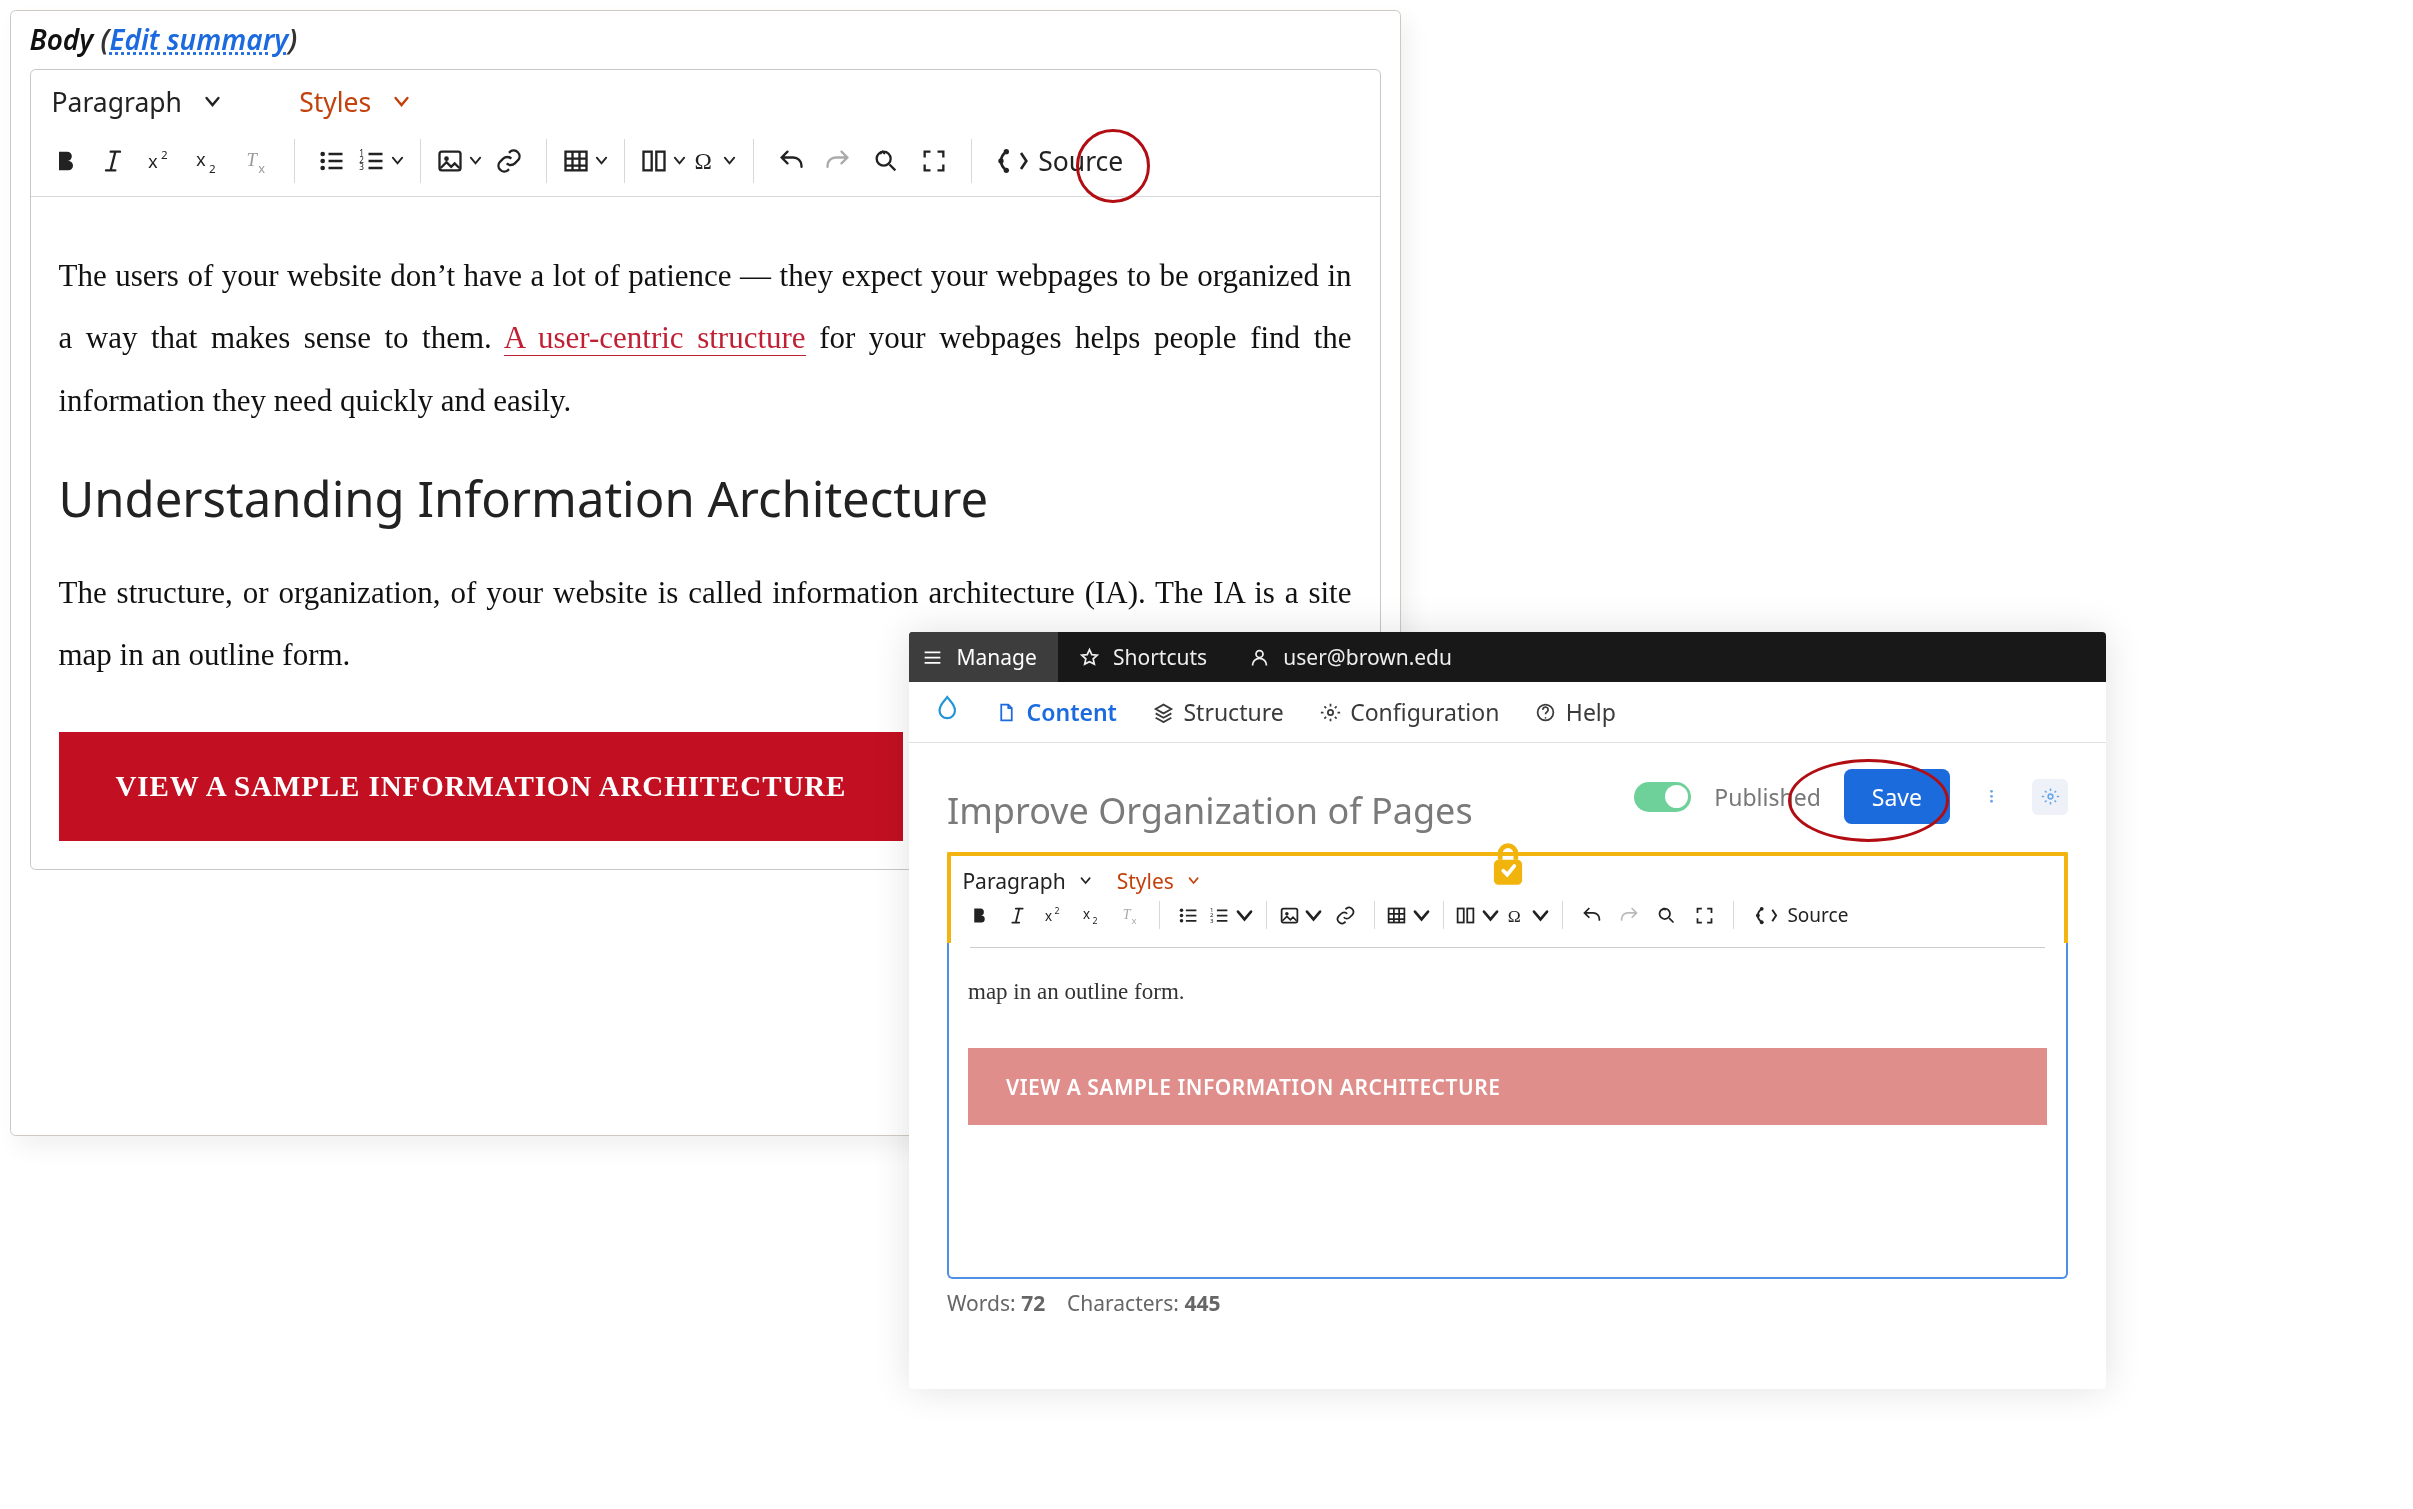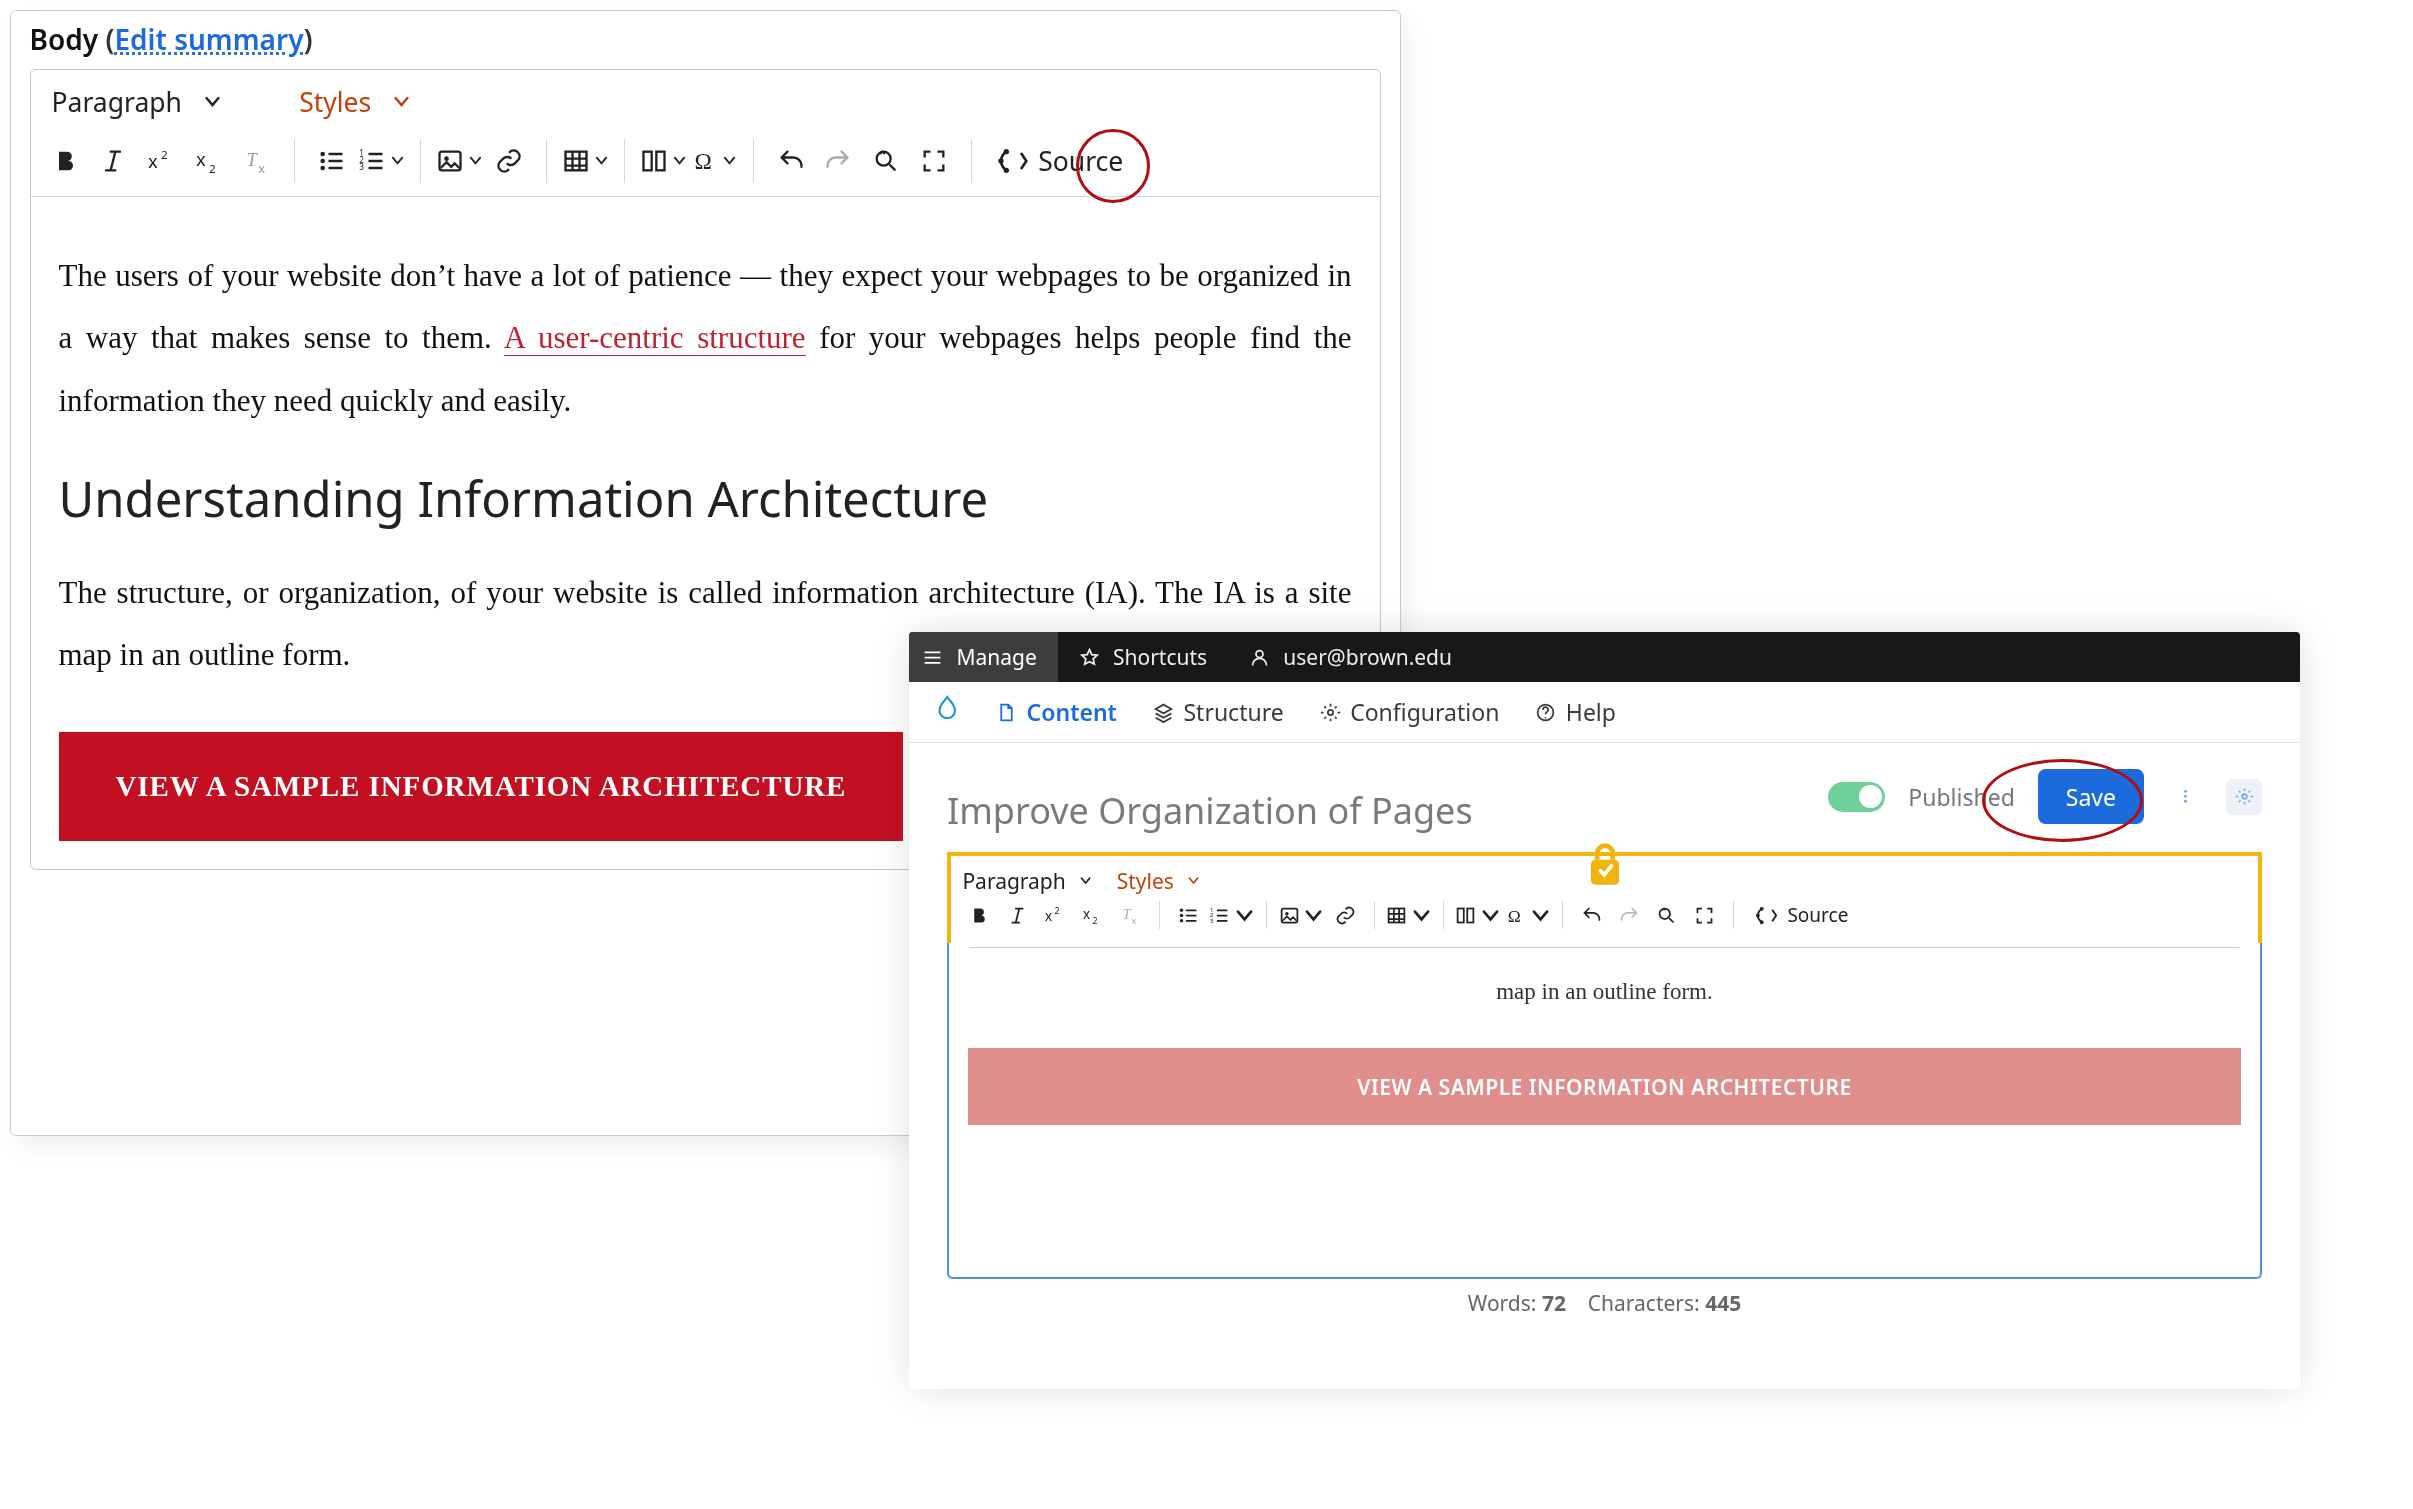--- a/index.html
+++ b/index.html
@@ -1,21 +1,21 @@
 <!DOCTYPE html>
 <html style="font-size:15px"><head>
 <meta charset="utf-8">
 <style>
 html,body{margin:0;padding:0;background:#fff;font-family:system-ui,-apple-system,"Segoe UI",Roboto,Arial,sans-serif;}
 .stage{position:relative;width:2413px;height:1509px;}
 .stage *{box-sizing:border-box;}
 
 
 .panelA{position:absolute;left:9.5px;top:9.5px;width:1391px;height:1126px;border:0.9px solid #cfc9c2;border-radius:5.7px;background:#fff;box-shadow:7.6px 11.4px 23px rgba(0,0,0,.06);}
-.panelA-header{padding:9.5px 19px 7.6px;font-size:28px;font-weight:600;color:#111;}
+.panelA-header{padding:9.5px 19px 7.6px;font-size:28px;font-weight:600;color:#111;font-style:italic;}
 .panelA-header .paren{color:#333;font-weight:600;}
 .panelA-header .edit-summary{color:#1b6adf;text-decoration:underline dotted;cursor:pointer;}
 .editor-frame{margin:3.8px 19px 0;border:0.9px solid #c7c7c7;border-radius:5.7px;background:#fff;overflow:hidden;}
 .toolbar{border-bottom:0.9px solid #d8d8d8;}
 .row1{display:flex;align-items:center;gap:24.6px;padding:13.2px 21px 11.4px;}
 .drop{display:flex;align-items:center;gap:21px;font-size:26.5px;color:#222;cursor:pointer;}
 .drop.styles{color:#c2410c;}
 .chev{width:19px;height:19px;}
 .row2{display:flex;align-items:center;gap:3.8px;padding:7.6px 13.2px 13.2px;position:relative;}
 .sep{width:0.9px;height:44px;background:#d8d8d8;margin:0 11.4px;}
@@ -32,21 +32,21 @@
 .para{font-size:31px;line-height:2.02;color:#111;text-align:justify;}
 .underlined{color:#c02034;border-bottom:0.9px solid #c02034;}
 .h2{font-family:system-ui,-apple-system,Arial,sans-serif;font-size:49px;font-weight:400;margin:32px 0 15px;color:#222;}
 .cta{margin-top:45px;display:flex;}
 .cta-btn{background:#c21022;color:#fff;font-size:29px;font-weight:600;letter-spacing:0.9px;padding:38px 57px;}
 .statusbar{display:flex;align-items:center;gap:23px;font-size:28px;color:#111;padding:17px 21px 0;}
 .statusbar .lbl{color:#222;}
 .statusbar b{font-weight:700;}
 
 
-.panelB{position:absolute;left:909px;top:632px;width:1391px;height:757px;background:#fff;box-shadow:0 0 38px rgba(0,0,0,.12);border-radius:3.8px;overflow:hidden;font-size:23px;color:#222;text-align:center;}
+.panelB{position:absolute;left:909px;top:632px;width:1197px;height:757px;background:#fff;box-shadow:0 0 38px rgba(0,0,0,.12);border-radius:3.8px;overflow:hidden;font-size:23px;color:#222;}
 .adminbar{background:#181818;height:50px;display:flex;align-items:center;color:#eee;font-size:21px;}
 .adminbar .seg{display:flex;align-items:center;gap:13.2px;padding:0 21px;height:100%;}
 .adminbar .seg.manage{background:#3d3d3d;color:#fff;padding-left:13.2px;}
 .adminbar .seg svg{width:21px;height:21px;}
 .navbar{height:61px;display:flex;align-items:center;gap:36px;padding:0 24.6px;border-bottom:0.9px solid #e0e0e0;}
 .navitem{display:flex;align-items:center;gap:9.5px;color:#3a3a3a;cursor:pointer;}
 .navitem svg{width:21px;height:21px;}
 .navitem.active{color:#1b6adf;font-weight:600;}
 .drupal-logo svg{width:26.5px;height:26.5px;}
 

